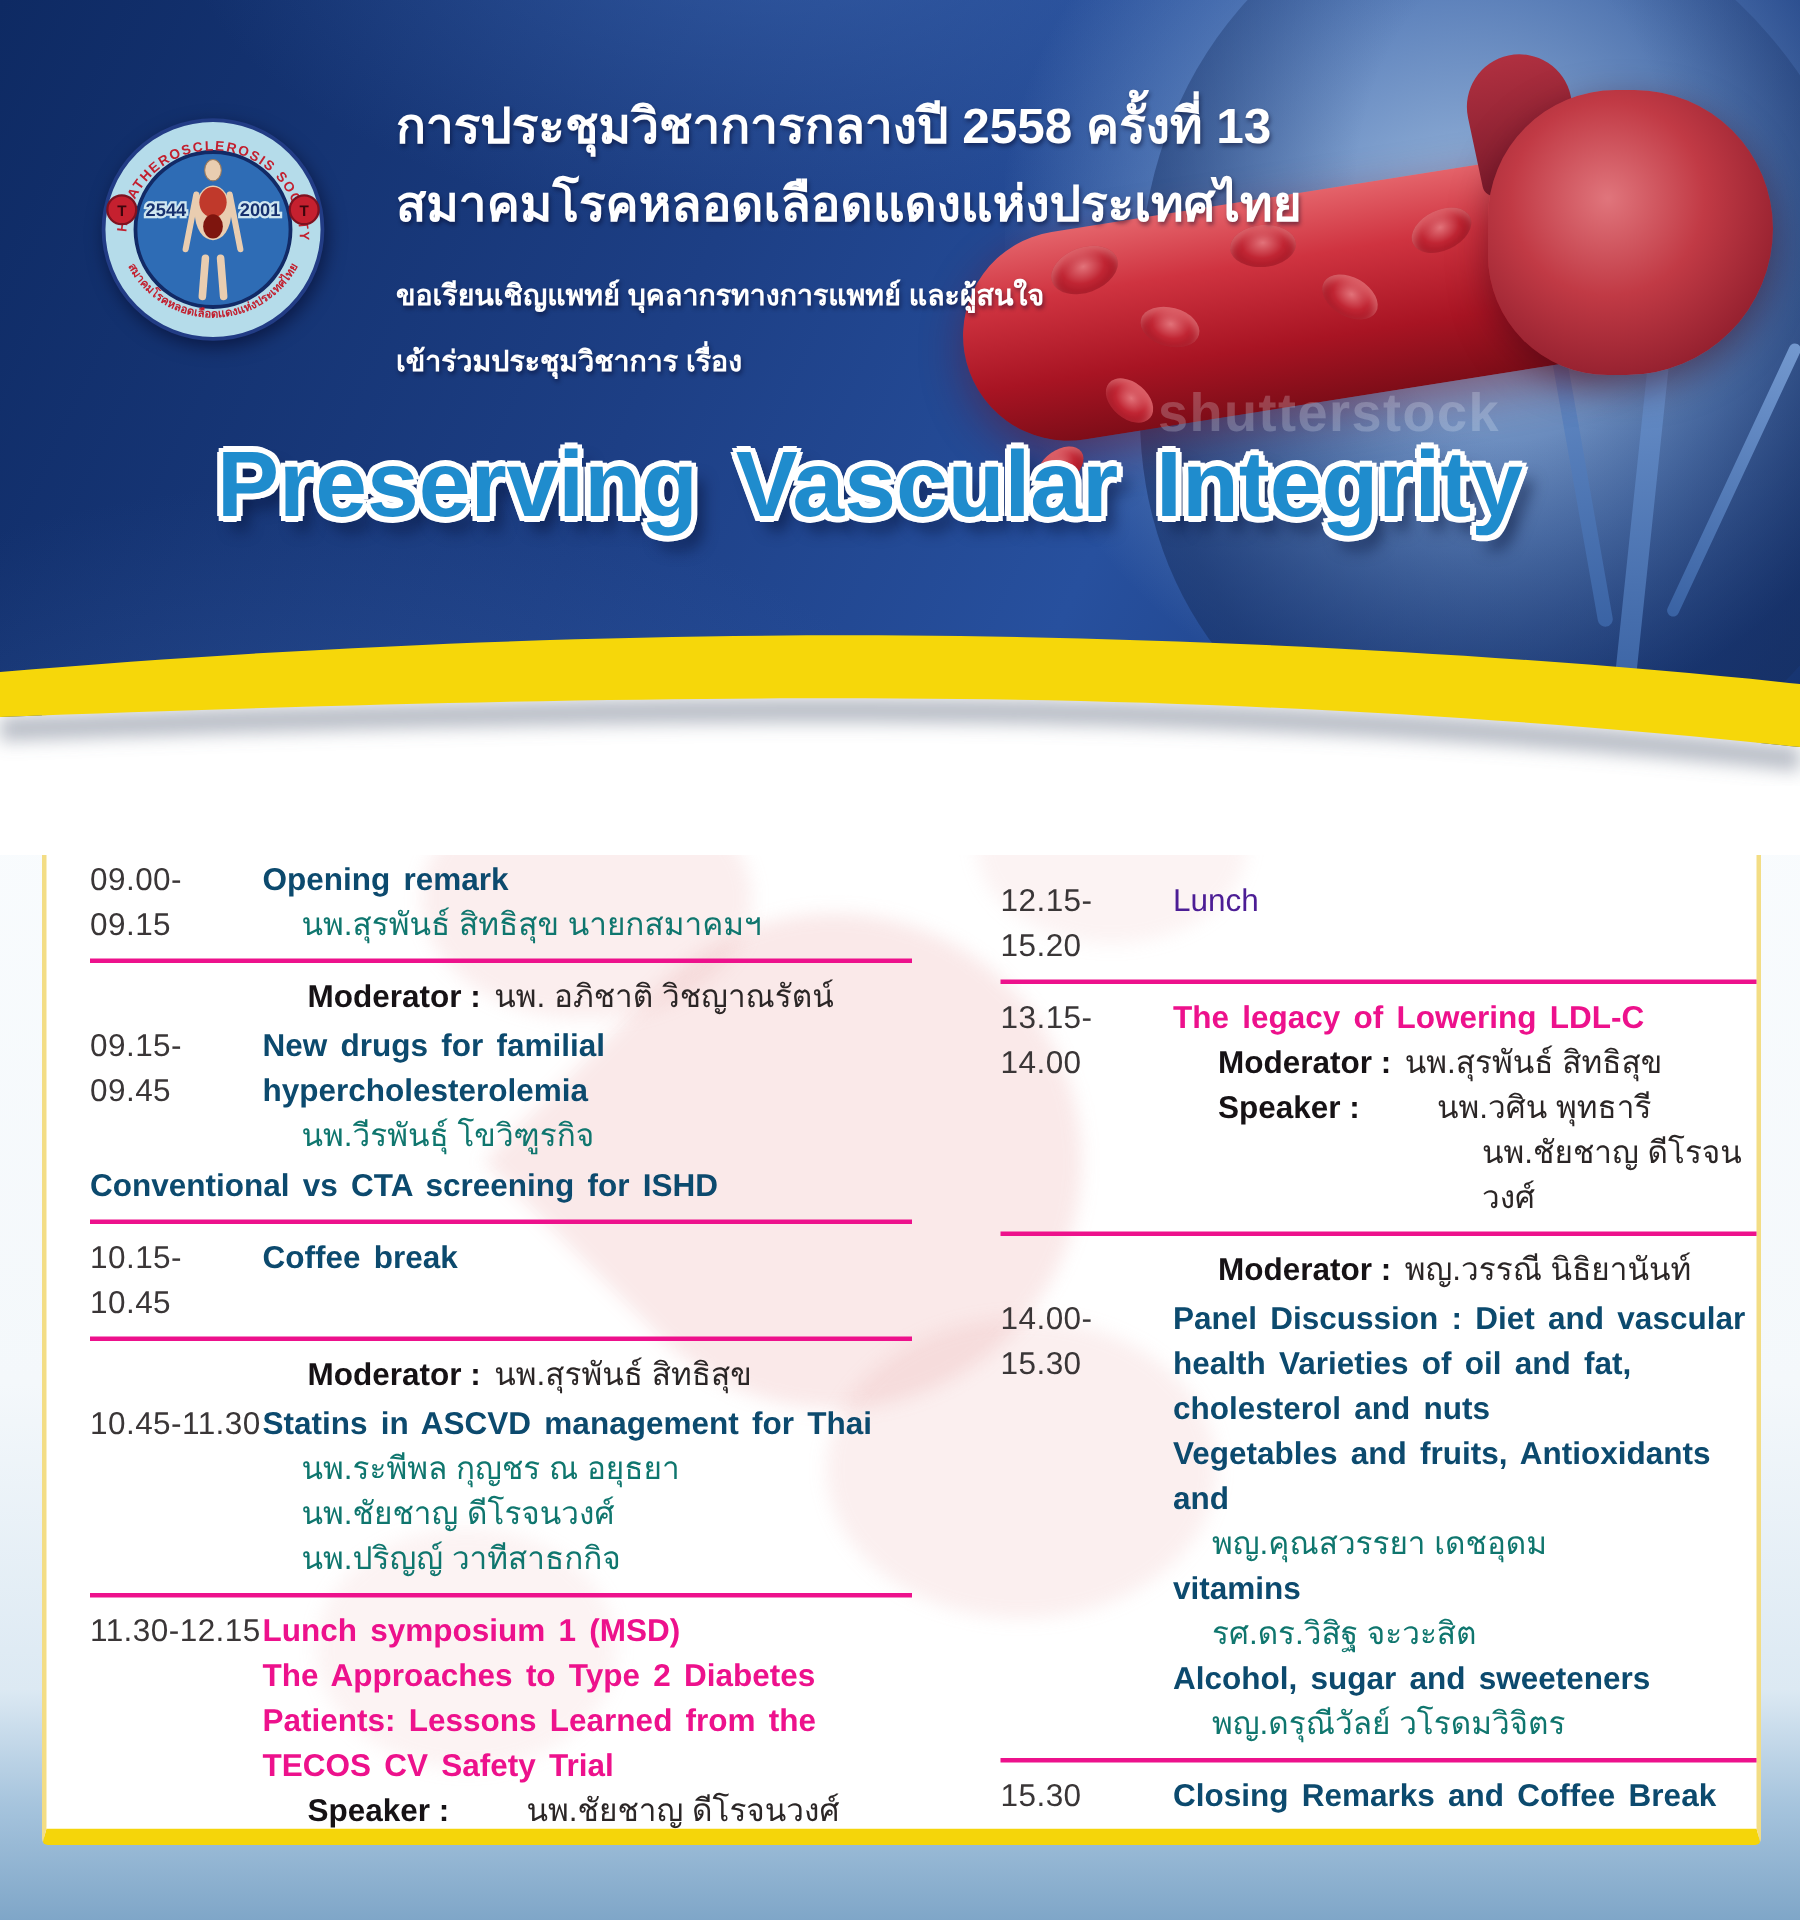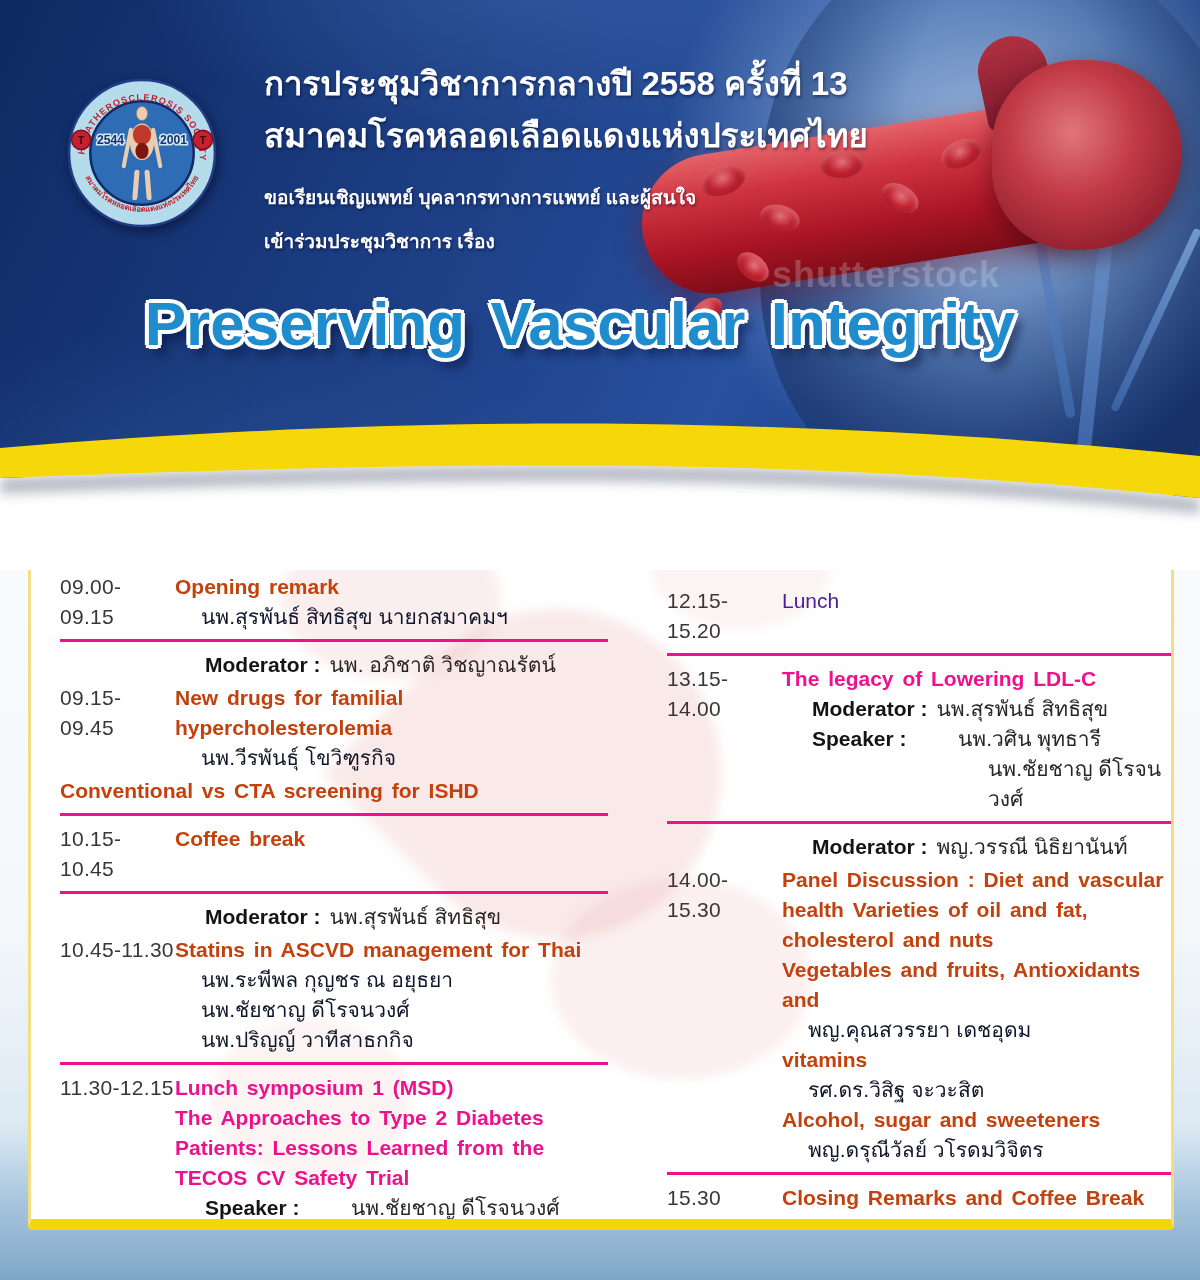--- a/index.html
+++ b/index.html
@@ -72,24 +72,24 @@
   .pc4{left:620px;top:40px;width:180px;height:130px;border-radius:50%;background:rgba(230,160,160,.13);}
 
   
   .acol{position:absolute;line-height:30px;font-size:21px;color:#2b2626;}
   .col-left{left:29px;top:50px;width:548px;}
   .col-right{left:636px;top:127px;width:508px;}
   .arow{display:flex;margin-bottom:3px;}
   .atime{flex:0 0 115px;color:#3a3637;letter-spacing:.3px;}
   .acontent{flex:1 1 auto;}
   .line{min-height:30px;}
-  .line.blue{color:#c2410c;font-weight:bold;word-spacing:3px;}
+  .line.blue{color:#0c4a6e;font-weight:bold;word-spacing:3px;}
   .line.magenta{color:#ed118c;font-weight:bold;word-spacing:3px;}
   .line.black{color:#4c1d95;font-weight:normal;word-spacing:2px;}
-  .line.name{color:#0f172a;padding-left:26px;}
+  .line.name{color:#0f766e;padding-left:26px;}
   .line.pair{padding-left:30px;}
   .plabel{font-weight:bold;color:#161215;margin-right:9px;}
   .plabel.speaker{display:inline-block;width:146px;margin-right:0;}
   .line.cont{padding-left:206px;}
   .adivider{height:3px;background:#ed118c;margin:7px 0 8px 0;}
 </style>
 </head>
 <body>
 
 <div class="poster">

